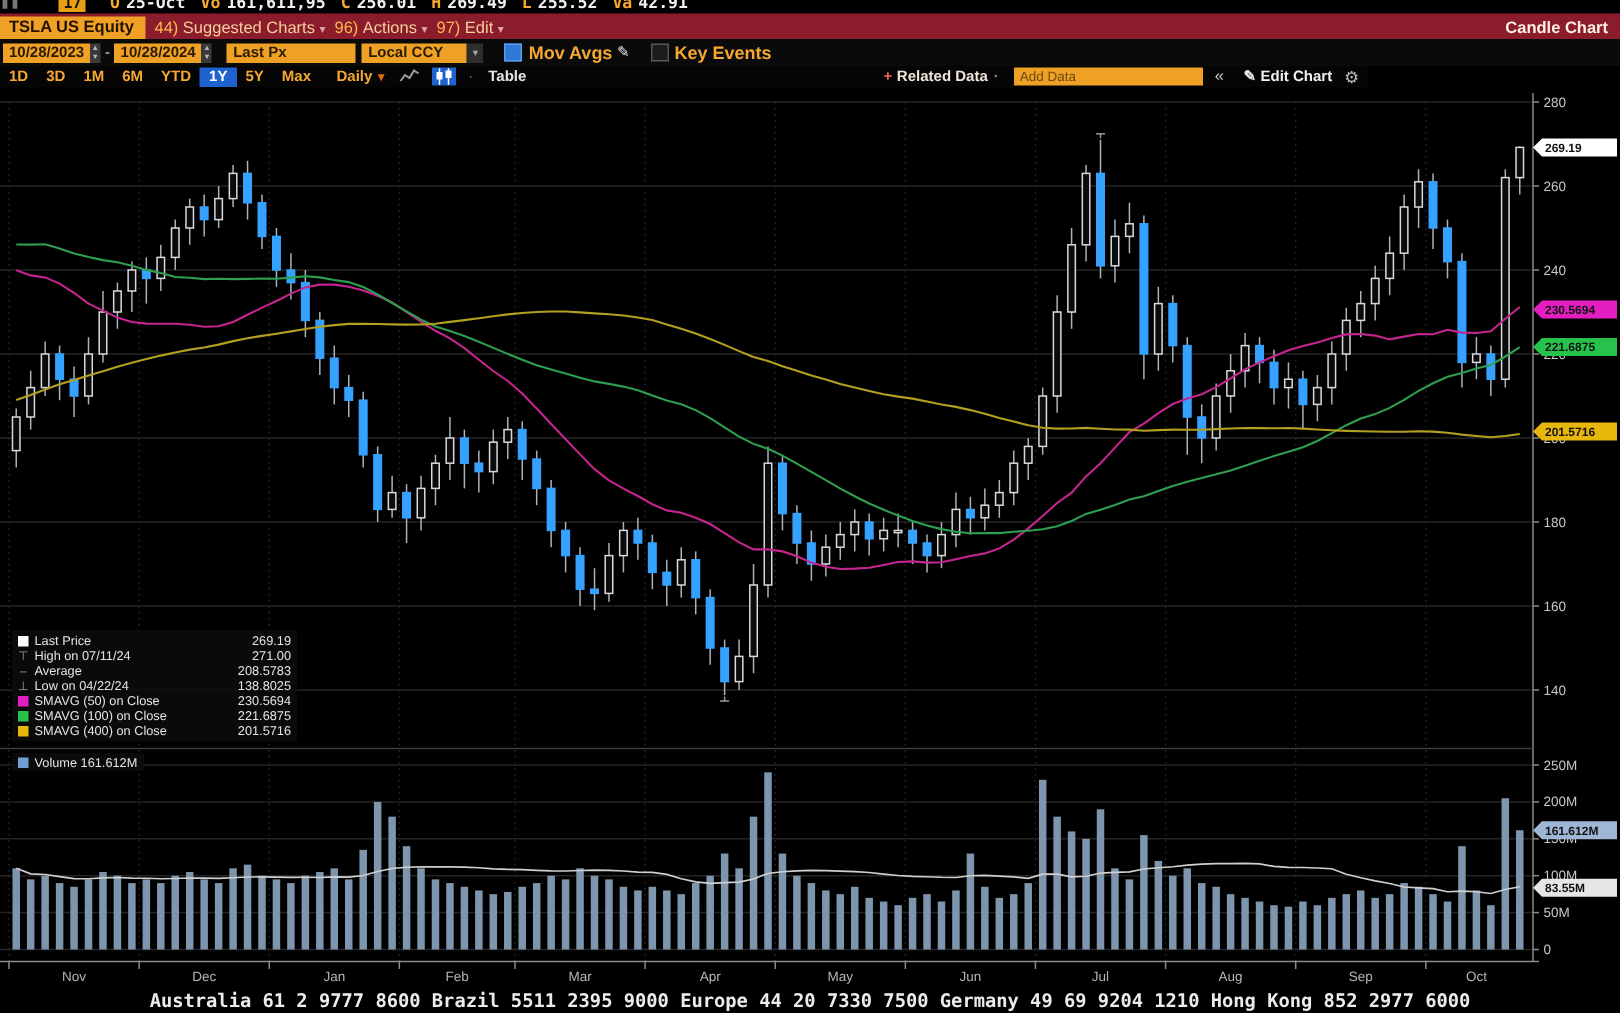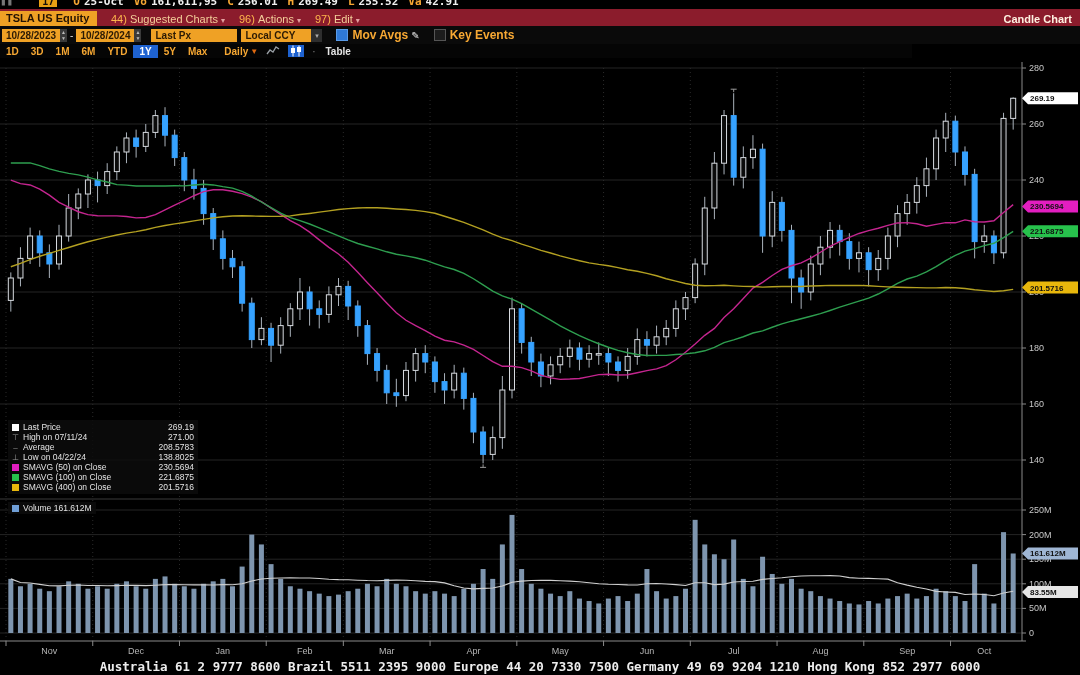--- a/index.html
+++ b/index.html
@@ -11,21 +11,21 @@
     font-family:"DejaVu Sans Mono",monospace;font-size:11px;font-weight:bold;color:#e8e8e8;}
   #quote-strip .inner{margin-top:-5px;white-space:nowrap;}
   #quote-strip .k{color:#f7a833;margin-left:10px;}
   #quote-strip .v{color:#f0f0f0;margin-left:4px;}
   #quote-strip .flag{display:inline-block;background:#e8a013;color:#14100a;padding:0 3px;margin:0 6px 0 26px;font-size:10px;}
   #quote-strip .gray{color:#777;}
   
   #title-bar{left:0;top:9px;width:1080px;height:19px;background:#8b1c2c;display:flex;align-items:center;}
   #ticker-box{background:#efa125;color:#241303;font-size:11px;font-weight:bold;height:15px;line-height:15px;
     padding:0 6px;width:85px;margin:0;white-space:nowrap;}
-  .menu-item{color:#f4cf9a;font-size:11px;margin-left:14px;white-space:nowrap;}
+  .menu-item{color:#f4cf9a;font-size:11px;margin-left:6px;white-space:nowrap;}
   .menu-item .num{color:#ffb74d;margin-right:3px;}
   .menu-item .arr{color:#e2a0a0;font-size:8px;margin-left:3px;}
   #chart-type-title{margin-left:auto;margin-right:8px;color:#fff2e2;font-size:11px;font-weight:bold;}
   
   #field-bar{left:0;top:26px;width:1080px;height:18px;background:#0a0a0a;display:flex;align-items:center;}
   .ofield{background:#efa125;color:#2b1a04;font-size:10px;font-weight:bold;height:13px;line-height:13px;
      padding:0 4px;position:relative;}
   .spin{display:inline-block;width:7px;height:13px;background:#3a3a3a;color:#bbb;font-size:5px;line-height:6px;
      text-align:center;vertical-align:top;}
   .dash{color:#ddd;font-size:10px;margin:0 3px;}
@@ -126,20 +126,27 @@
   <span class="mini-icon selected">
     <svg width="12" height="12" viewBox="0 0 12 12">
         <line x1="3" y1="0.5" x2="3" y2="11.5" stroke="#fff" stroke-width="1"></line>
         <rect x="1" y="3" width="4" height="5" fill="#fff"></rect>
         <line x1="9" y1="0.5" x2="9" y2="11.5" stroke="#fff" stroke-width="1"></line>
         <rect x="7" y="2" width="4" height="5" fill="#fff"></rect>
       </svg>
   </span>
   <span class="dot-sep">·</span>
   <span id="table-label">Table</span>
+  <span id="range-right">
+    <span id="related-data"><span class="plus">+</span><span>Related Data</span><span class="arr dot-sep" style="margin-left:4px">·</span></span>
+    <input id="add-data-input" placeholder="Add Data" style="">
+    <span id="collapse-btn">«</span>
+    <span id="edit-chart"><span class="pencil">✎</span><span>Edit Chart</span></span>
+    <span id="gear-btn">⚙</span>
+  </span>
 </div>
 
 <svg id="chart-svg" class="abs" width="1080" height="600">
     <line x1="0" y1="10" x2="1022" y2="10" stroke="#242424" stroke-width="1"></line>
     <line x1="0" y1="66" x2="1022" y2="66" stroke="#242424" stroke-width="1"></line>
     <line x1="0" y1="122" x2="1022" y2="122" stroke="#242424" stroke-width="1"></line>
     <line x1="0" y1="178" x2="1022" y2="178" stroke="#242424" stroke-width="1"></line>
     <line x1="0" y1="234" x2="1022" y2="234" stroke="#242424" stroke-width="1"></line>
     <line x1="0" y1="290" x2="1022" y2="290" stroke="#242424" stroke-width="1"></line>
     <line x1="0" y1="346" x2="1022" y2="346" stroke="#242424" stroke-width="1"></line>

